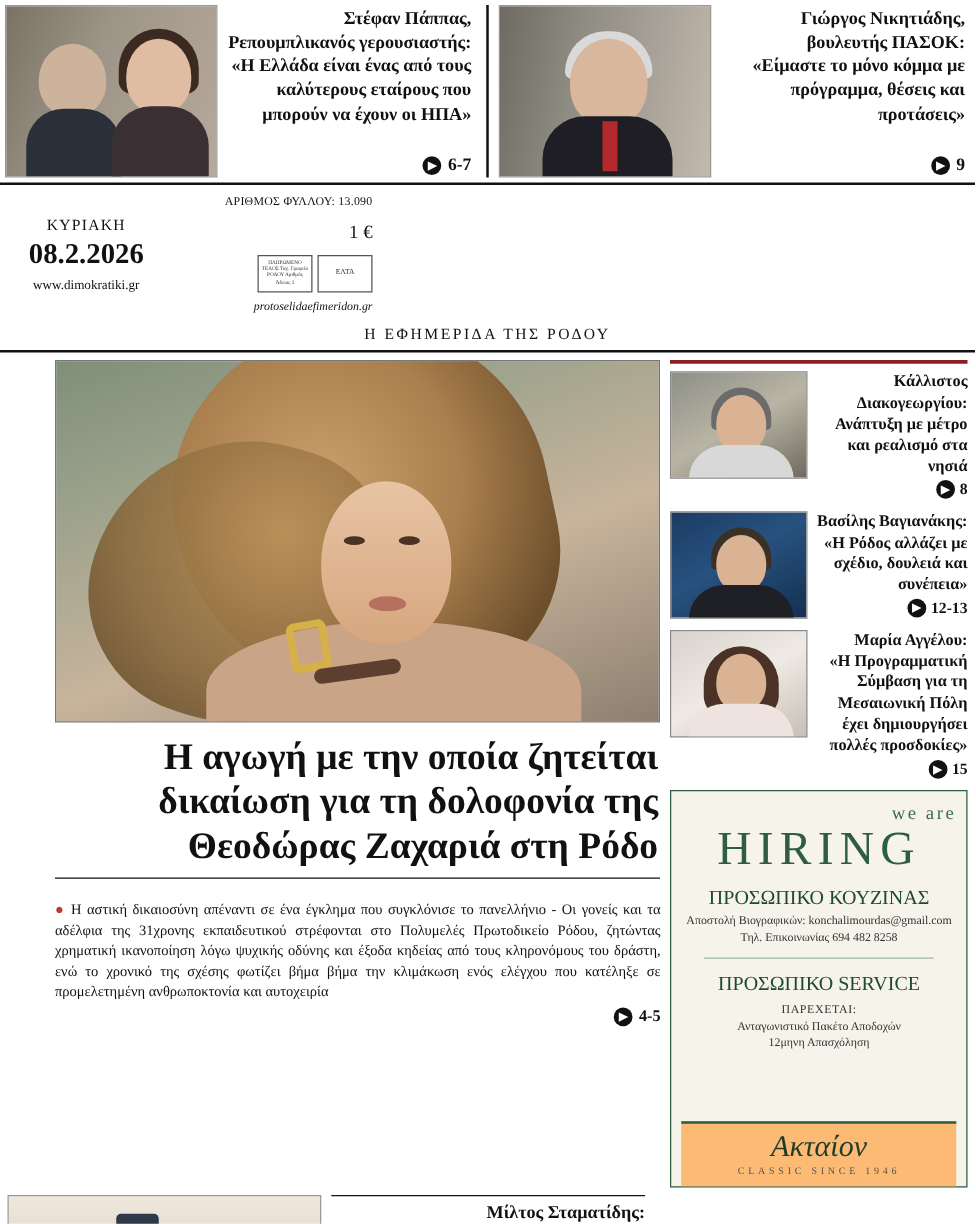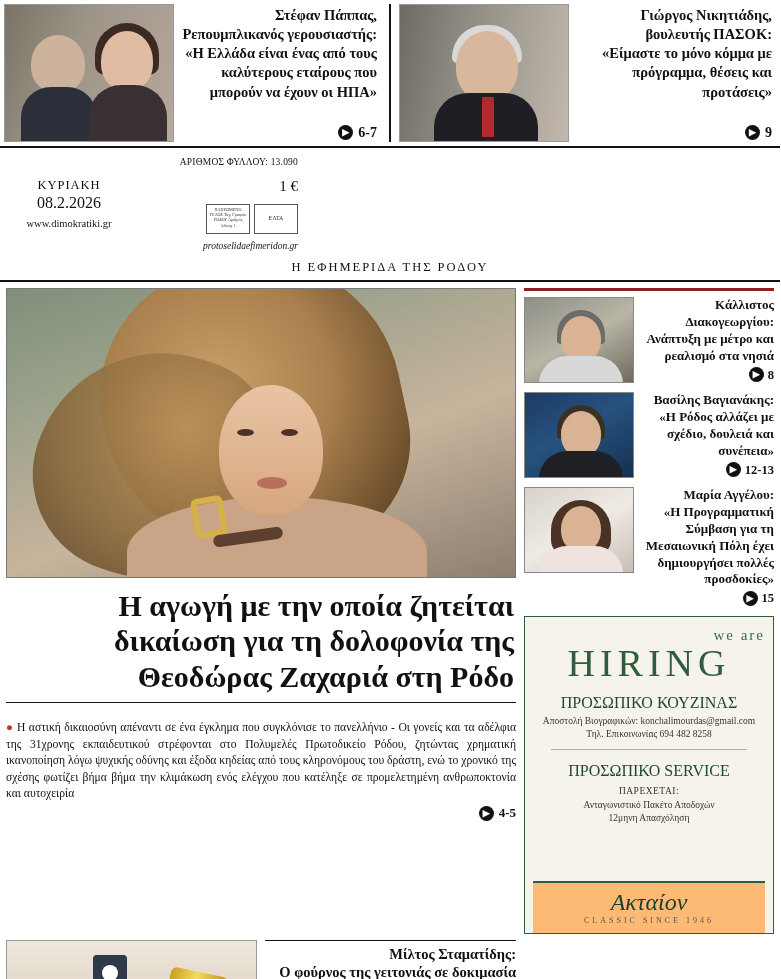--- a/index.html
+++ b/index.html
@@ -71,21 +71,21 @@
   
   .masthead {
     position: relative;
     height: 112px;
     display: flex;
     align-items: center;
     padding: 0 10px;
   }
   .md-left { width: 118px; text-align: center; line-height: 1.25; }
   .md-left .day { font-size: 12.5px; letter-spacing: 1px; }
-  .md-left .date { font-size: 16px; font-weight: normal; }
+  .md-left .date { font-size: 23px; font-weight: bold; }
   .md-left .site { font-size: 10.5px; margin-top: 4px; }
   .md-center { flex: 1; display: flex; align-items: center; justify-content: center; gap: 6px; }
   .logo-bird { width: 74px; height: 58px; position: relative; }
   .title-word {
     font-family: "Liberation Serif", serif;
     font-size: 64px;
     font-weight: bold;
     letter-spacing: -1px;
     line-height: 1;
   }
@@ -103,21 +103,21 @@
   .subtitle-bar {
     text-align: center;
     font-size: 12.5px;
     letter-spacing: 2px;
     padding-bottom: 5px;
     border-bottom: 2px solid #111;
   }
 
   
   .main { display: flex; padding: 6px 6px 0 6px; gap: 8px; }
-  .col-left { width: 512px; }
+  .col-left { width: 512px; margin-left: 38px; }
   .col-right { width: 251px; }
 
   .hero-photo {
     width: 100%; height: 290px;
     border: 1px solid #777;
     background: linear-gradient(160deg,#7f8f7a 0%,#9aa18b 25%,#c8b49c 60%,#8d7f70 100%);
     position: relative; overflow: hidden;
   }
   .hero-hair {
     position: absolute; left: 96px; top: -28px; width: 300px; height: 300px;

